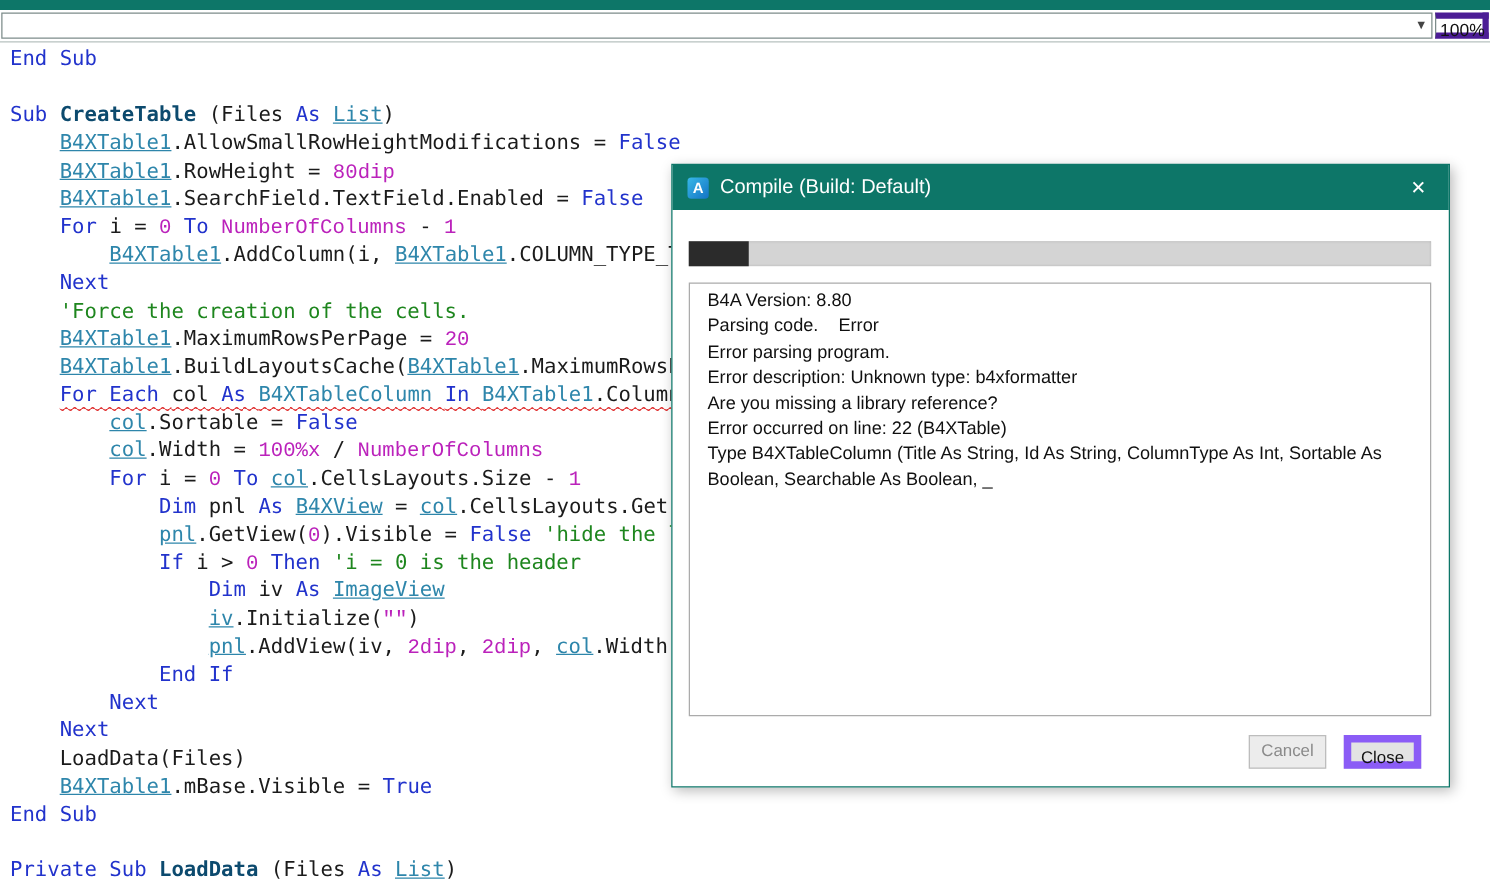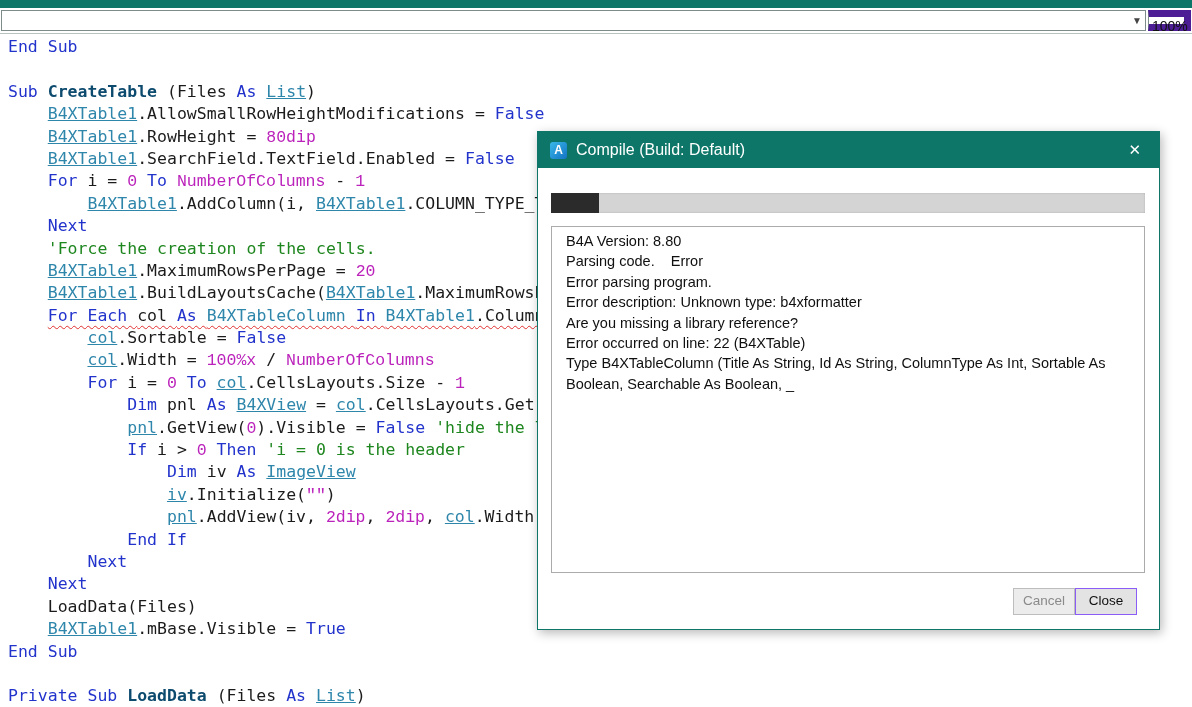--- a/index.html
+++ b/index.html
@@ -5,21 +5,21 @@
   * { margin:0; padding:0; box-sizing:border-box; }
   html,body { width:1192px; height:707px; overflow:hidden; }
   body { position:relative; background:#fff; font-family:"Liberation Sans", sans-serif; }
 
   
   .top-accent { position:absolute; left:0; top:0; width:100%; height:8px; background:var(--accent,#0d7668); }
   .toolbar { position:absolute; left:0; top:8px; width:100%; height:26px; background:#fff; border-bottom:1px solid #b8c2c0; }
   .combo { position:absolute; left:1px; top:2px; right:46px; height:21px; border:1px solid #7d8c8a; background:#fff; display:flex; align-items:center; }
   .combo-value { flex:1; font-size:13px; color:#222; padding-left:6px; }
   .combo-arrow { width:16px; text-align:center; color:#444; font-size:10px; line-height:19px; }
-  .zoom-box { position:absolute; right:1px; top:2px; width:43px; height:21px; border:7px solid #4c1d95; border-left:1px solid #7d8c8a; background:#fff; font-size:14px; color:#111; line-height:19px; padding-left:3px; }
+  .zoom-box { position:absolute; right:1px; top:2px; width:43px; height:21px; border:5px solid #4c1d95; border-left:1px solid #7d8c8a; background:#fff; font-size:14px; color:#111; line-height:19px; padding-left:3px; }
 
   
   .code { position:absolute; left:8px; top:36px; right:0; bottom:0; font-family:"DejaVu Sans Mono", monospace; font-size:16.5px; line-height:22.4px; white-space:pre; }
   .code-line { height:22.4px; }
   .k { color:var(--keyword,#2233cc); }
   .t { color:var(--type,#2e86ab);text-decoration:underline; }
   .n { color:var(--literal,#bb22bb);font-family:Liberation Mono, monospace; }
   .c { color:var(--comment,#1e861e); }
   .p { color:#1b1b1b; }
   .b { color:#0c4a6e; font-weight:bold; }
@@ -28,24 +28,24 @@
 
   
   .dialog { position:absolute; left:537px; top:131px; width:623px; height:499px; background:#fff; border:1px solid var(--accent,#0d7668); box-shadow:2px 3px 10px rgba(0,0,0,.28); }
   .dlg-header { height:36px; background:var(--accent,#0d7668); display:flex; align-items:center; padding:0 12px; }
   .dlg-logo { width:17px; height:17px; border-radius:3px; background:linear-gradient(135deg,#38b8e8,#1473c4); color:#fff; font-size:12px; font-weight:bold; line-height:17px; text-align:center; flex:0 0 auto; }
   .dlg-title { color:#fff; font-size:16px; margin-left:9px; }
   .dlg-close { margin-left:auto; color:#fff; font-size:15px; padding:2px 6px; cursor:pointer; }
   .progress { position:absolute; left:13px; right:14px; top:61px; height:20px; background:#d4d4d4; box-shadow:inset 0 0 2px rgba(0,0,0,.2); }
   .progress-fill { height:100%; background:#2b2b2b; }
   .log { position:absolute; left:13px; right:14px; top:94px; bottom:56px; border:1px solid #ababab; background:#fff; padding:4px 14px; font-size:14.5px; line-height:20.4px; color:#101010; white-space:pre-wrap; overflow:hidden; }
-  .btn-row { position:absolute; right:22px; bottom:14px; display:flex; }
+  .btn-row { position:absolute; right:22px; bottom:14px; display:flex; gap:14px; }
   .btn { min-width:62px; height:27px; font-family:"Liberation Sans", sans-serif; font-size:13.5px; text-align:center; line-height:23px; }
   .btn-cancel { background:#ececec; border:1px solid #bdbdbd; color:#8a8a8a; }
-  .btn-close { background:#e3e3e3; border:1px solid #8b5cf6; color:#111; }
+  .btn-close { background:#e3e3e3; border:6px solid #8b5cf6; color:#111; }
 </style>
 </head>
 <body>
 
 <div class="top-accent"></div>
 <div class="toolbar">
   <div class="combo">
     <span class="combo-value"></span>
     <span class="combo-arrow">▼</span>
   </div>

